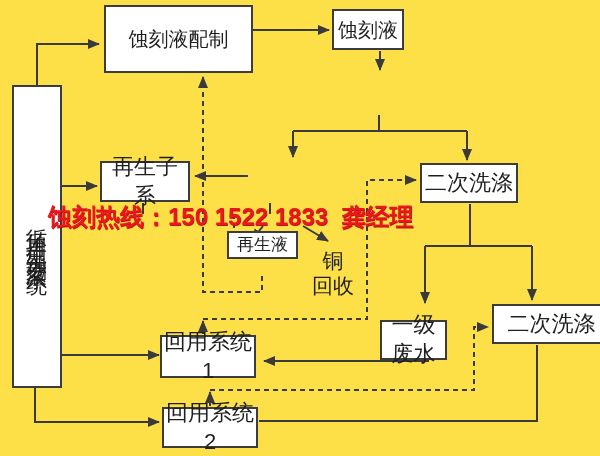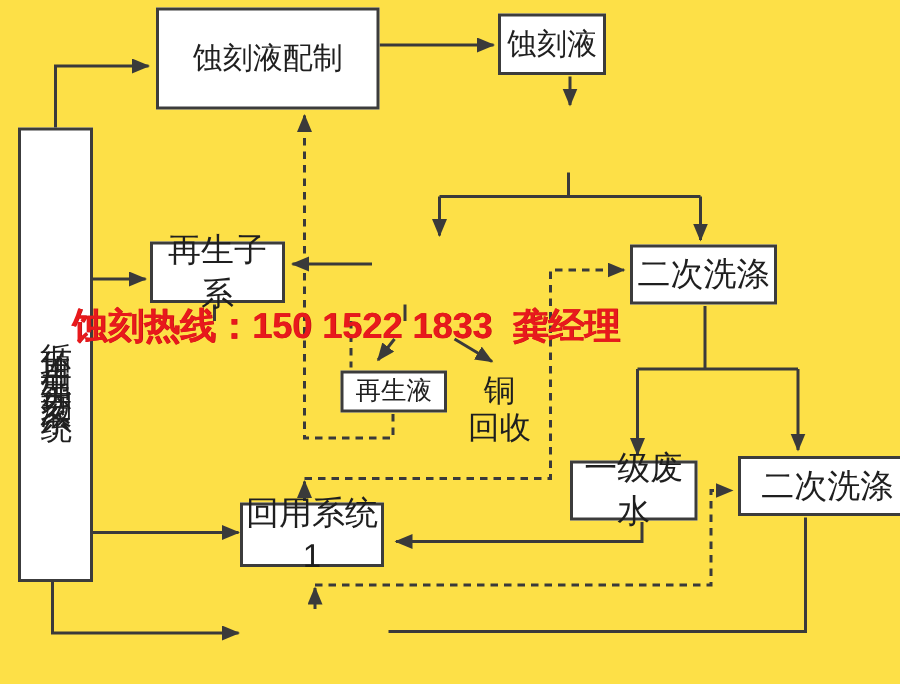--- a/index.html
+++ b/index.html
@@ -87,36 +87,39 @@
 
   <div class="box mid" style="left:100px;top:161px;width:90px;height:41px">
     <span>再生子系</span>
   </div>
 
 
   <div class="box mid" style="left:420px;top:163px;width:98px;height:40px">
     <span>二次洗涤</span>
   </div>
 
-  <div class="box small" style="left:227px;top:247px;width:71px;height:28px">
+  <div class="box small" style="left:227px;top:231px;width:71px;height:28px">
     <span>再生液</span>
   </div>
 
-  <div class="box mid" style="left:380px;top:307px;width:85px;height:40px">
+  <div class="box mid" style="left:380px;top:320px;width:67px;height:40px">
     <span>一级废水</span>
   </div>
 
   <div class="box mid" style="left:492px;top:304px;width:119px;height:40px">
     <span>二次洗涤</span>
   </div>
 
   <div class="box mid" style="left:160px;top:335px;width:96px;height:43px">
     <span>回用系统1</span>
   </div>
 
+  <div class="box mid" style="left:162px;top:407px;width:96px;height:41px">
+    <span>回用系统2</span>
+  </div>
 
   <div class="box vbox" style="left:12px;top:85px;width:50px;height:303px">
     <span>循环再生型蚀刻液系统</span>
   </div>
 
   <div class="plainlabel" style="left:300px;top:248px;width:66px">
     <span>铜</span><br>
     <span>回收</span>
   </div>
 

